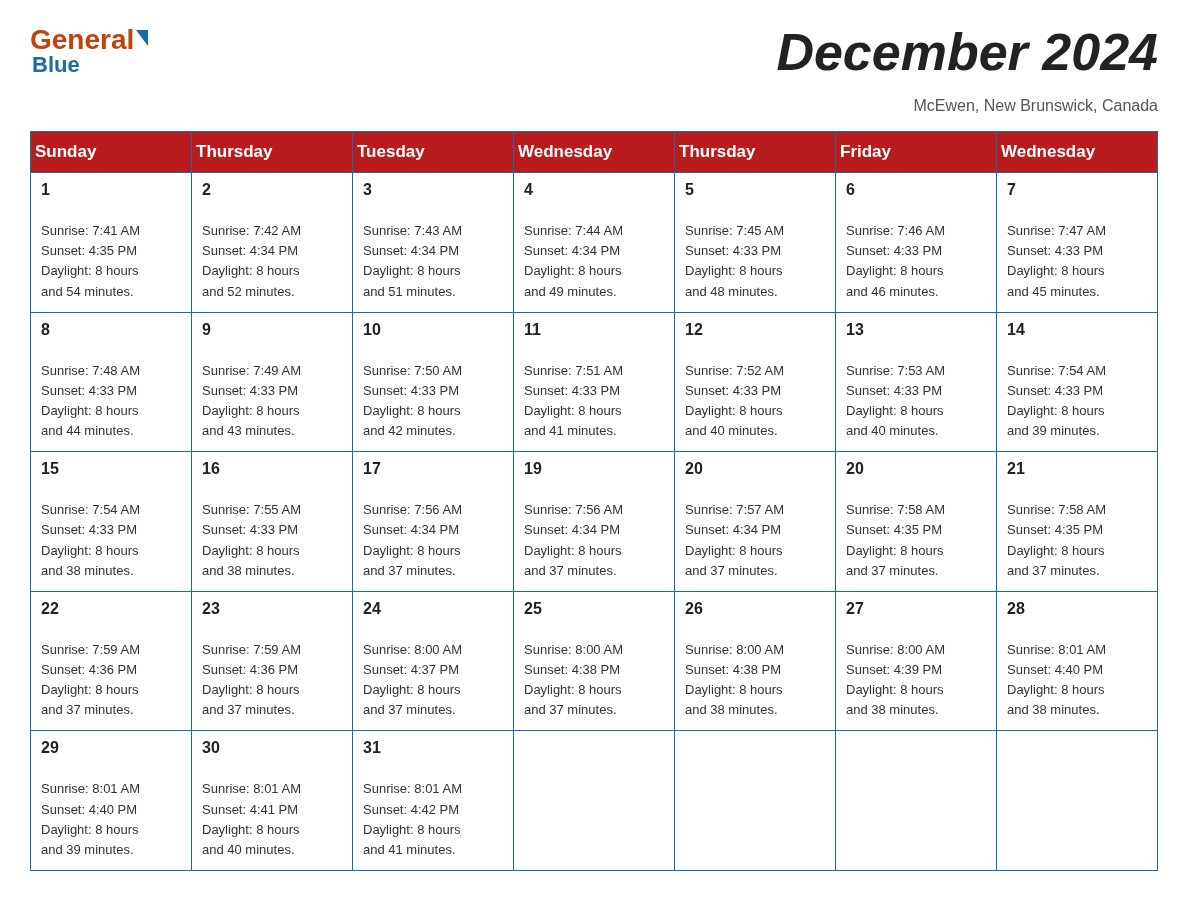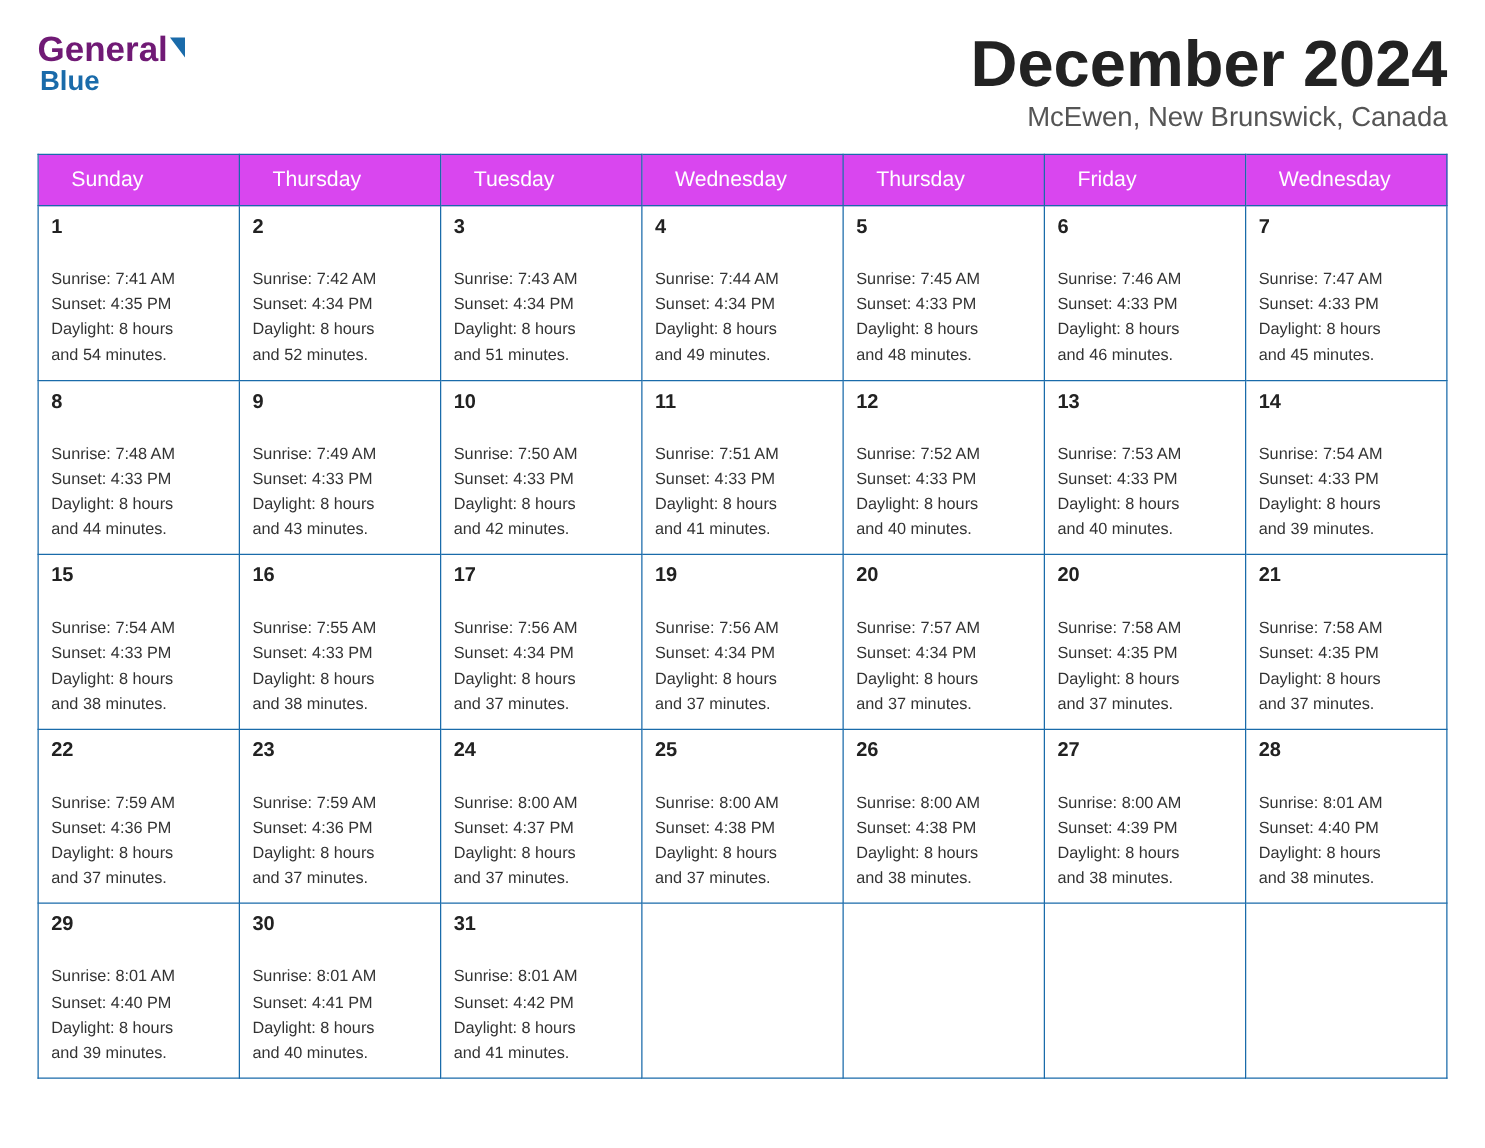--- a/index.html
+++ b/index.html
@@ -22,21 +22,21 @@
       align-items: flex-start;
     }
     .logo-text {
       font-size: 28px;
       font-weight: bold;
       color: #333;
       display: flex;
       align-items: center;
       gap: 0;
     }
-    .logo-general { color: #701a75; }
+    .logo-general { color: #c2410c; }
     .logo-arrow {
       display: inline-block;
       width: 0;
       height: 0;
       border-left: 12px solid transparent;
       border-right: 0px solid transparent;
       border-top: 16px solid #1a6baa;
       margin-left: 2px;
       margin-right: 2px;
       vertical-align: middle;
@@ -44,37 +44,38 @@
       top: -2px;
     }
     .title-area {
       text-align: right;
     }
     .month-title {
       font-size: 52px;
       font-weight: bold;
       color: #222;
       line-height: 1.1;
+      font-style: italic;
     }
     .location-title {
-      font-size: 22px;
+      font-size: 16px;
       color: #555;
-      margin-top: 0;
+      margin-top: 16px;
     }
     .calendar {
       width: 100%;
       border-collapse: collapse;
       border: 1px solid #1a6baa;
     }
     .calendar thead tr th {
-      background-color: #d946ef;
+      background-color: #b91c1c;
       color: #fff;
       font-size: 17px;
-      font-weight: normal;
-      padding: 10px 26px;
+      font-weight: bold;
+      padding: 10px 4px;
       border: 1px solid #1a6baa;
       text-align: left;
     }
     .calendar tbody tr td {
       vertical-align: top;
       padding: 8px 10px 10px 10px;
       border: 1px solid #1a6baa;
       width: calc(100% / 7);
       font-size: 13.5px;
       color: #333;

